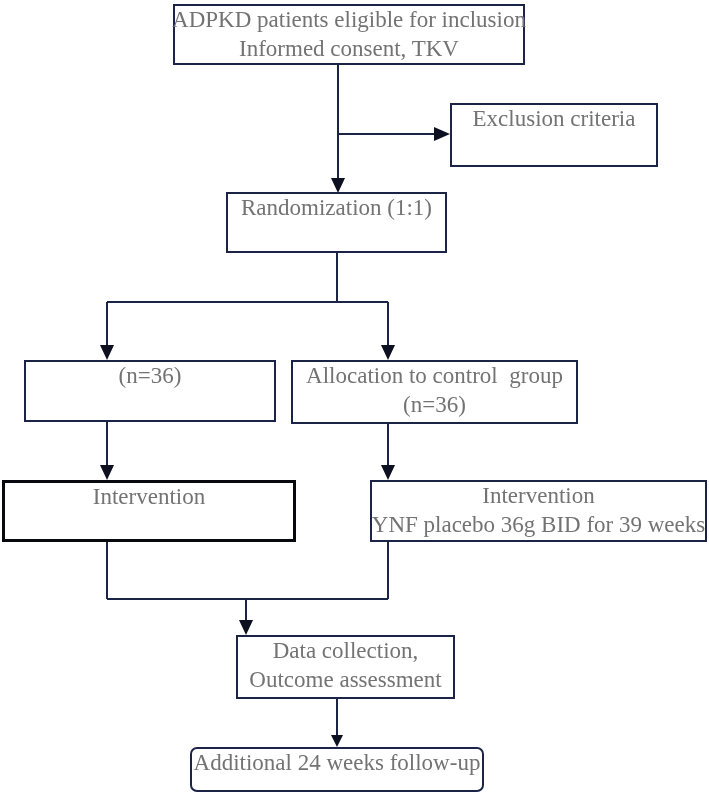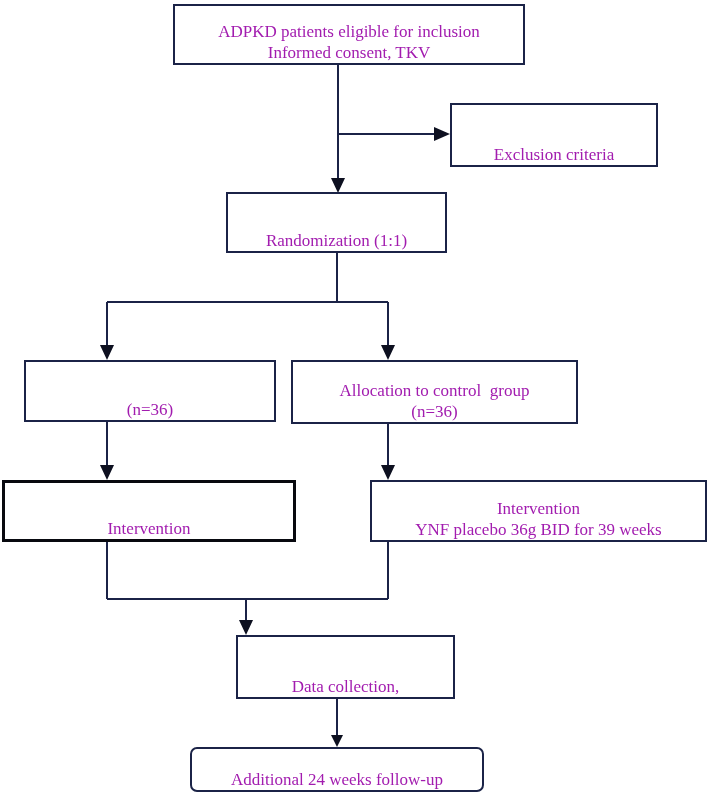--- a/index.html
+++ b/index.html
@@ -12,24 +12,24 @@
     overflow:hidden;
   }
   .node{
     position:absolute;
     box-sizing:border-box;
     background:#ffffff;
     border:2px solid #1b2347;
     display:flex;
     flex-direction:column;
     align-items:center;
-    justify-content:flex-end;
+    justify-content:flex-start;
     text-align:center;
-    color:#a21caf;
-    font-size:17px;
+    color:#737373;
+    font-size:23px;
     line-height:1.25;
     white-space:pre;
     z-index:2;
   }
   .node.thick{ border:3px solid #08090f; }
   .node .ln{ display:block; }
   svg#wires{
     position:absolute;
     left:0; top:0;
     width:709px; height:796px;
@@ -104,19 +104,20 @@
     <span class="ln">Intervention</span>
   </div>
 
   <div class="node" style="left:370px; top:480px; width:337px; height:62px;">
     <span class="ln">Intervention</span>
     <span class="ln">YNF placebo 36g BID for 39 weeks</span>
   </div>
 
   <div class="node" style="left:236px; top:635px; width:219px; height:64px;">
     <span class="ln">Data collection,</span>
+    <span class="ln">Outcome assessment</span>
   </div>
 
   <div class="node" style="left:190px; top:747px; width:294px; height:45px;border-radius:7px;">
     <span class="ln">Additional 24 weeks follow-up</span>
   </div>
 
 </div>
 
 </body></html>

